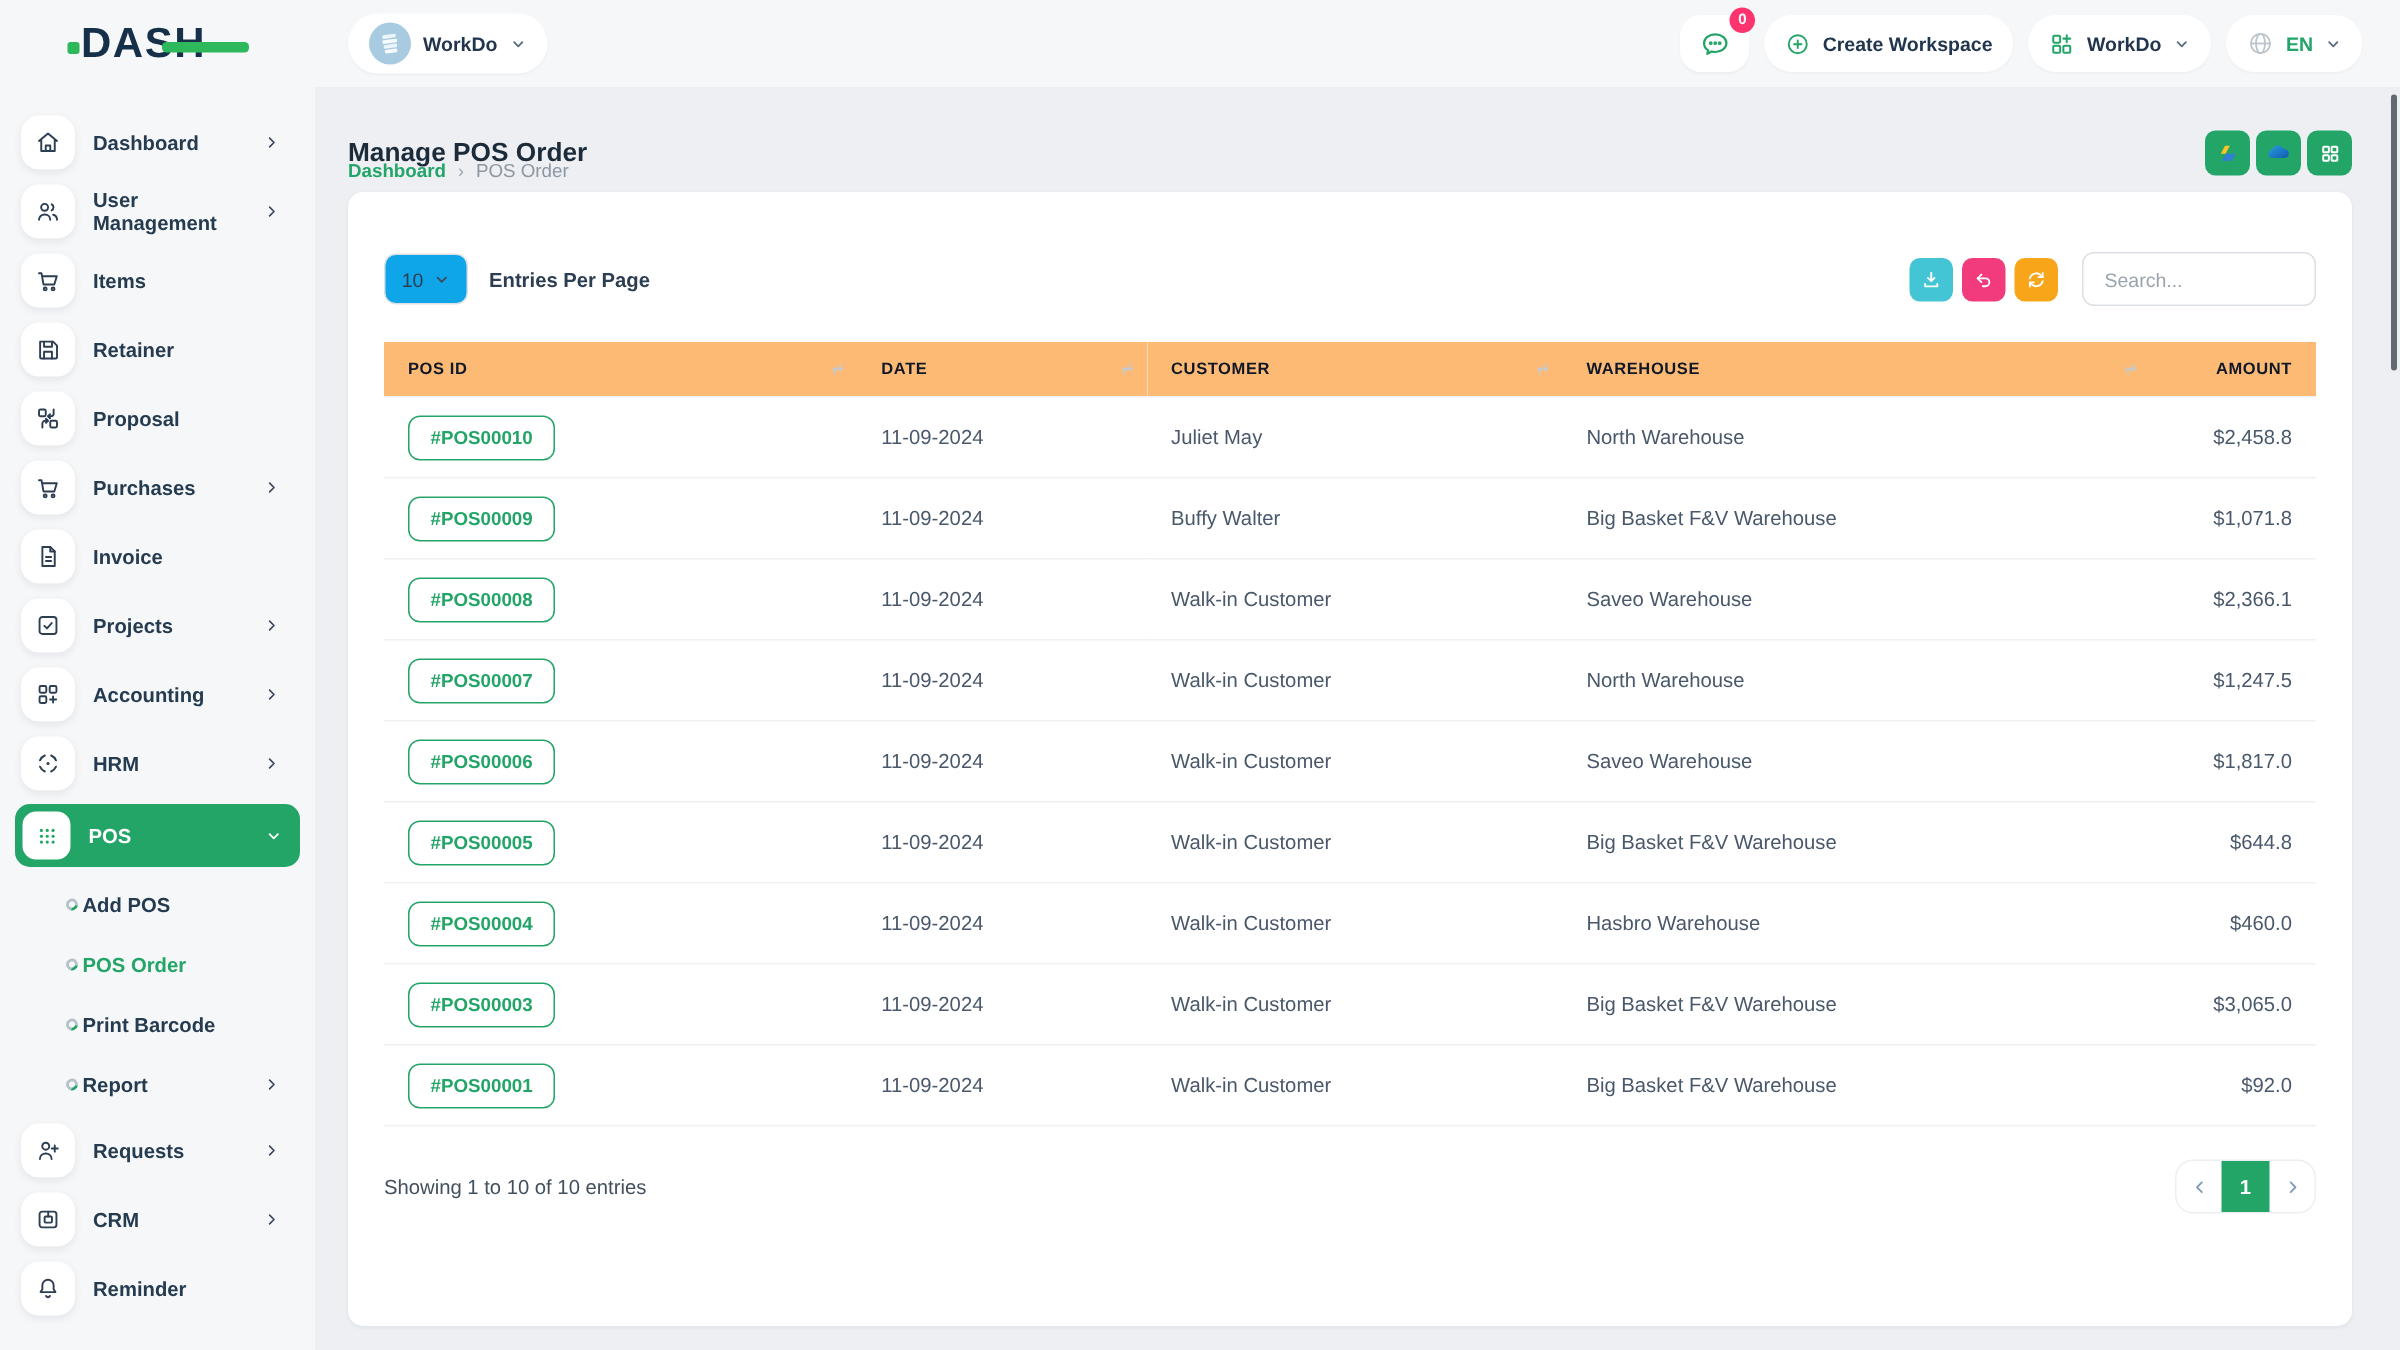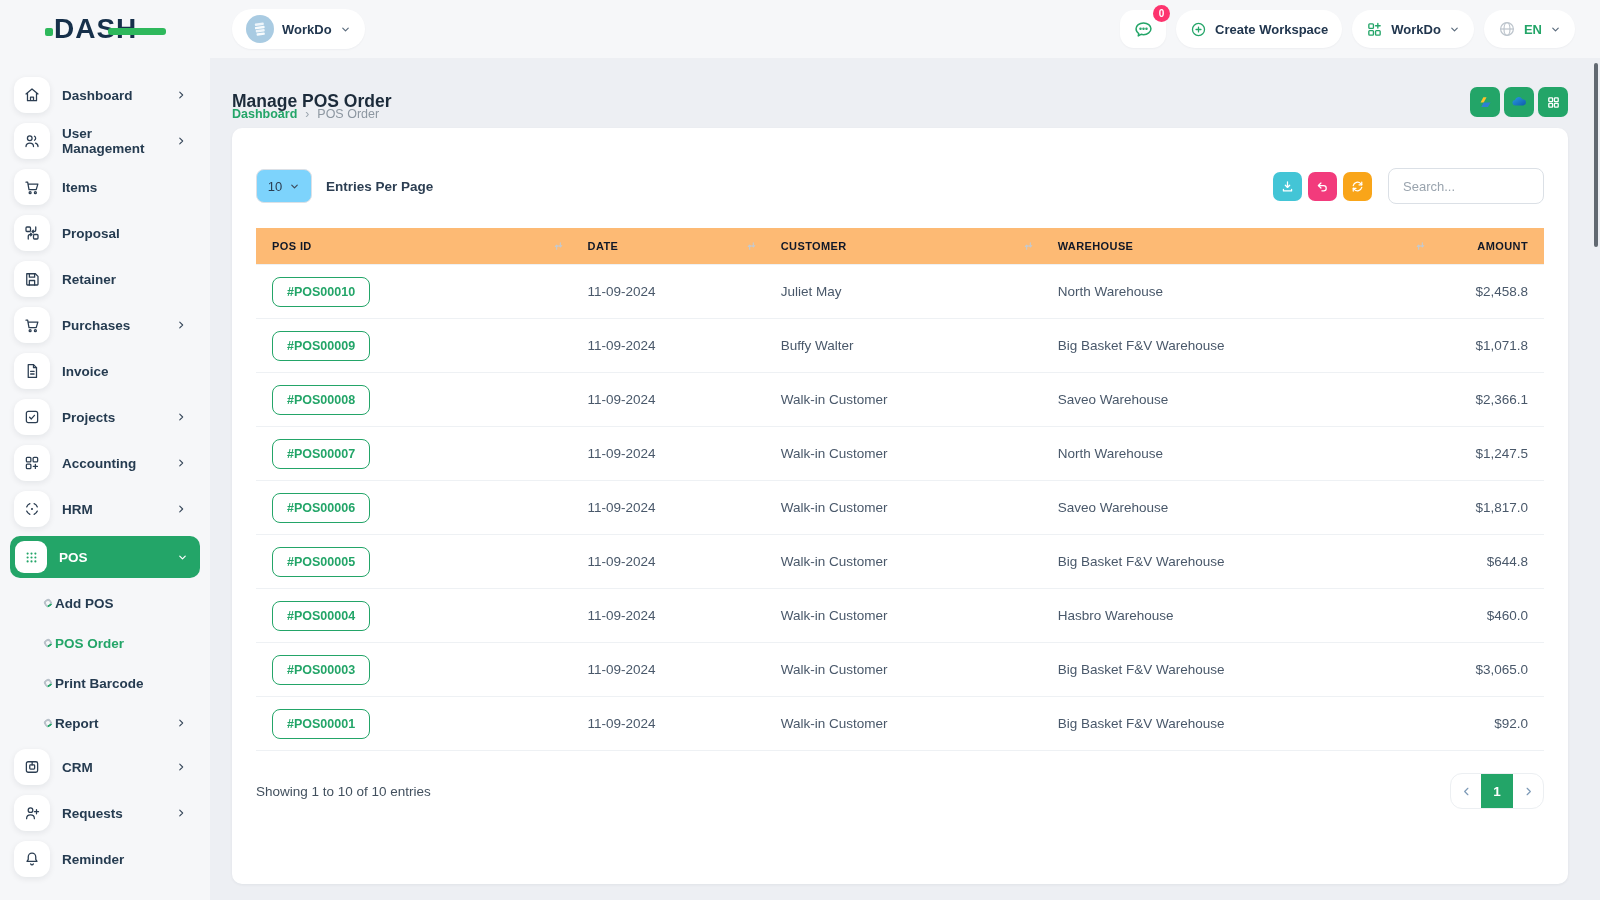--- a/index.html
+++ b/index.html
@@ -52,21 +52,21 @@
   .crumb-sep{color:#9aa4ae;font-size:12px;}
   .crumb-current{color:#8d97a1;}
   .page-actions{position:absolute;right:32px;top:87px;display:flex;gap:4px;}
   .pa-btn{width:30px;height:30px;border-radius:7px;background:#23a568;display:flex;align-items:center;justify-content:center;cursor:pointer;}
 
   
   .card{position:absolute;left:232px;top:128px;width:1336px;height:756px;background:#fff;border-radius:10px;
     box-shadow:0 1px 3px rgba(20,30,50,.06);padding:40px 24px 24px;}
   .controls{display:flex;align-items:center;height:36px;margin-bottom:24px;}
   .select-box{width:56px;height:34px;border:1px solid #dbe0e6;border-radius:8px;display:flex;align-items:center;
-    justify-content:center;gap:7px;font-size:13px;color:#2c3e52;cursor:pointer;background:#7dd3fc;}
+    justify-content:center;gap:7px;font-size:13px;color:#2c3e52;cursor:pointer;background:#0ea5e9;}
   .controls-label{margin-left:14px;font-size:13.5px;font-weight:600;color:#2c3e52;}
   .controls-right{margin-left:auto;display:flex;align-items:center;gap:6px;}
   .sq-btn{width:29px;height:29px;border-radius:7px;display:flex;align-items:center;justify-content:center;color:#fff;cursor:pointer;}
   .sq-teal{background:#43c5d6;}
   .sq-pink{background:#f23b7c;}
   .sq-orange{background:#f9a519;}
   .search-input{width:156px;height:36px;margin-left:10px;border:1px solid #dbe0e6;border-radius:8px;
     padding:16px 14px;font-size:13px;color:#2c3e52;outline:none;font-family:"Liberation Sans",sans-serif;}
   .search-input::placeholder{color:#9aa4ae;}
 
@@ -201,36 +201,36 @@
           <circle cx="16.5" cy="19.5" r="1.3"></circle>
           <path d="M4 5.5h2.2L8 15.5h9.6l2.2-7.3H6.6"></path>
         </svg>
     </span>
     <span class="side-label">Items</span>
   </div>
 
   <div class="side-item">
     <span class="icon-card">
       <svg width="18" height="18" viewBox="0 0 24 24" fill="none" stroke="currentColor" stroke-width="1.7" stroke-linecap="round" stroke-linejoin="round">
+          <path d="M5 5h11.5L20 8.5V19a1 1 0 0 1-1 1H6a1 1 0 0 1-1-1V5z"></path>
+          <path d="M8.5 5v4.5h7V5M8.5 20v-6h7v6"></path>
+        </svg>
+    </span>
+    <span class="side-label">Retainer</span>
+  </div>
+
+  <div class="side-item">
+    <span class="icon-card">
+      <svg width="18" height="18" viewBox="0 0 24 24" fill="none" stroke="currentColor" stroke-width="1.7" stroke-linecap="round" stroke-linejoin="round">
           <rect x="4" y="4" width="6" height="6" rx="1.3"></rect>
           <rect x="14" y="14" width="6" height="6" rx="1.3"></rect>
           <path d="M17 4v3.5a2.5 2.5 0 0 1-2.5 2.5H12l1.8-1.8M12 10l1.8 1.8M7 20v-3.5A2.5 2.5 0 0 1 9.5 14H12l-1.8 1.8M12 14l-1.8-1.8"></path>
         </svg>
     </span>
     <span class="side-label">Proposal</span>
-  </div>
-
-  <div class="side-item">
-    <span class="icon-card">
-      <svg width="18" height="18" viewBox="0 0 24 24" fill="none" stroke="currentColor" stroke-width="1.7" stroke-linecap="round" stroke-linejoin="round">
-          <path d="M5 5h11.5L20 8.5V19a1 1 0 0 1-1 1H6a1 1 0 0 1-1-1V5z"></path>
-          <path d="M8.5 5v4.5h7V5M8.5 20v-6h7v6"></path>
-        </svg>
-    </span>
-    <span class="side-label">Retainer</span>
   </div>
 
   <div class="side-item">
     <span class="icon-card">
       <svg width="18" height="18" viewBox="0 0 24 24" fill="none" stroke="currentColor" stroke-width="1.7" stroke-linecap="round" stroke-linejoin="round">
           <circle cx="9.5" cy="19.5" r="1.3"></circle>
           <circle cx="16.5" cy="19.5" r="1.3"></circle>
           <path d="M4 5.5h2.2L8 15.5h9.6l2.2-7.3H6.6"></path>
         </svg>
     </span>
@@ -327,39 +327,39 @@
     <span class="bullet"></span>
     <span class="sub-label">Report</span>
     <svg class="sub-chev" width="10" height="10" viewBox="0 0 24 24" fill="none" stroke="currentColor" stroke-width="2.6" stroke-linecap="round" stroke-linejoin="round">
         <polyline points="9 5 16 12 9 19"></polyline>
       </svg>
   </div>
 
   <div class="side-item">
     <span class="icon-card">
       <svg width="18" height="18" viewBox="0 0 24 24" fill="none" stroke="currentColor" stroke-width="1.7" stroke-linecap="round" stroke-linejoin="round">
+          <circle cx="10" cy="8.2" r="3.1"></circle>
+          <path d="M4.8 19.5c0-3 2.4-4.9 5.2-4.9s5.2 1.9 5.2 4.9M18 7.5v5.5M15.3 10.2h5.4"></path>
+        </svg>
+    </span>
+    <span class="side-label">Requests</span>
+    <svg class="side-chev" width="10" height="10" viewBox="0 0 24 24" fill="none" stroke="currentColor" stroke-width="2.6" stroke-linecap="round" stroke-linejoin="round">
+        <polyline points="9 5 16 12 9 19"></polyline>
+      </svg>
+  </div>
+
+  <div class="side-item">
+    <span class="icon-card">
+      <svg width="18" height="18" viewBox="0 0 24 24" fill="none" stroke="currentColor" stroke-width="1.7" stroke-linecap="round" stroke-linejoin="round">
           <rect x="4.5" y="5" width="15" height="14" rx="2.3"></rect>
           <rect x="9" y="9.3" width="6.5" height="5.5" rx="1"></rect>
           <path d="M12.2 5v4.3"></path>
         </svg>
     </span>
     <span class="side-label">CRM</span>
-    <svg class="side-chev" width="10" height="10" viewBox="0 0 24 24" fill="none" stroke="currentColor" stroke-width="2.6" stroke-linecap="round" stroke-linejoin="round">
-        <polyline points="9 5 16 12 9 19"></polyline>
-      </svg>
-  </div>
-
-  <div class="side-item">
-    <span class="icon-card">
-      <svg width="18" height="18" viewBox="0 0 24 24" fill="none" stroke="currentColor" stroke-width="1.7" stroke-linecap="round" stroke-linejoin="round">
-          <circle cx="10" cy="8.2" r="3.1"></circle>
-          <path d="M4.8 19.5c0-3 2.4-4.9 5.2-4.9s5.2 1.9 5.2 4.9M18 7.5v5.5M15.3 10.2h5.4"></path>
-        </svg>
-    </span>
-    <span class="side-label">Requests</span>
     <svg class="side-chev" width="10" height="10" viewBox="0 0 24 24" fill="none" stroke="currentColor" stroke-width="2.6" stroke-linecap="round" stroke-linejoin="round">
         <polyline points="9 5 16 12 9 19"></polyline>
       </svg>
   </div>
 
   <div class="side-item">
     <span class="icon-card">
       <svg width="18" height="18" viewBox="0 0 24 24" fill="none" stroke="currentColor" stroke-width="1.7" stroke-linecap="round" stroke-linejoin="round">
           <path d="M12 4.2a5 5 0 0 1 5 5v3.4l1.6 2.6H5.4L7 12.6V9.2a5 5 0 0 1 5-5zM10.3 18.6a1.8 1.8 0 0 0 3.4 0"></path>
         </svg>

